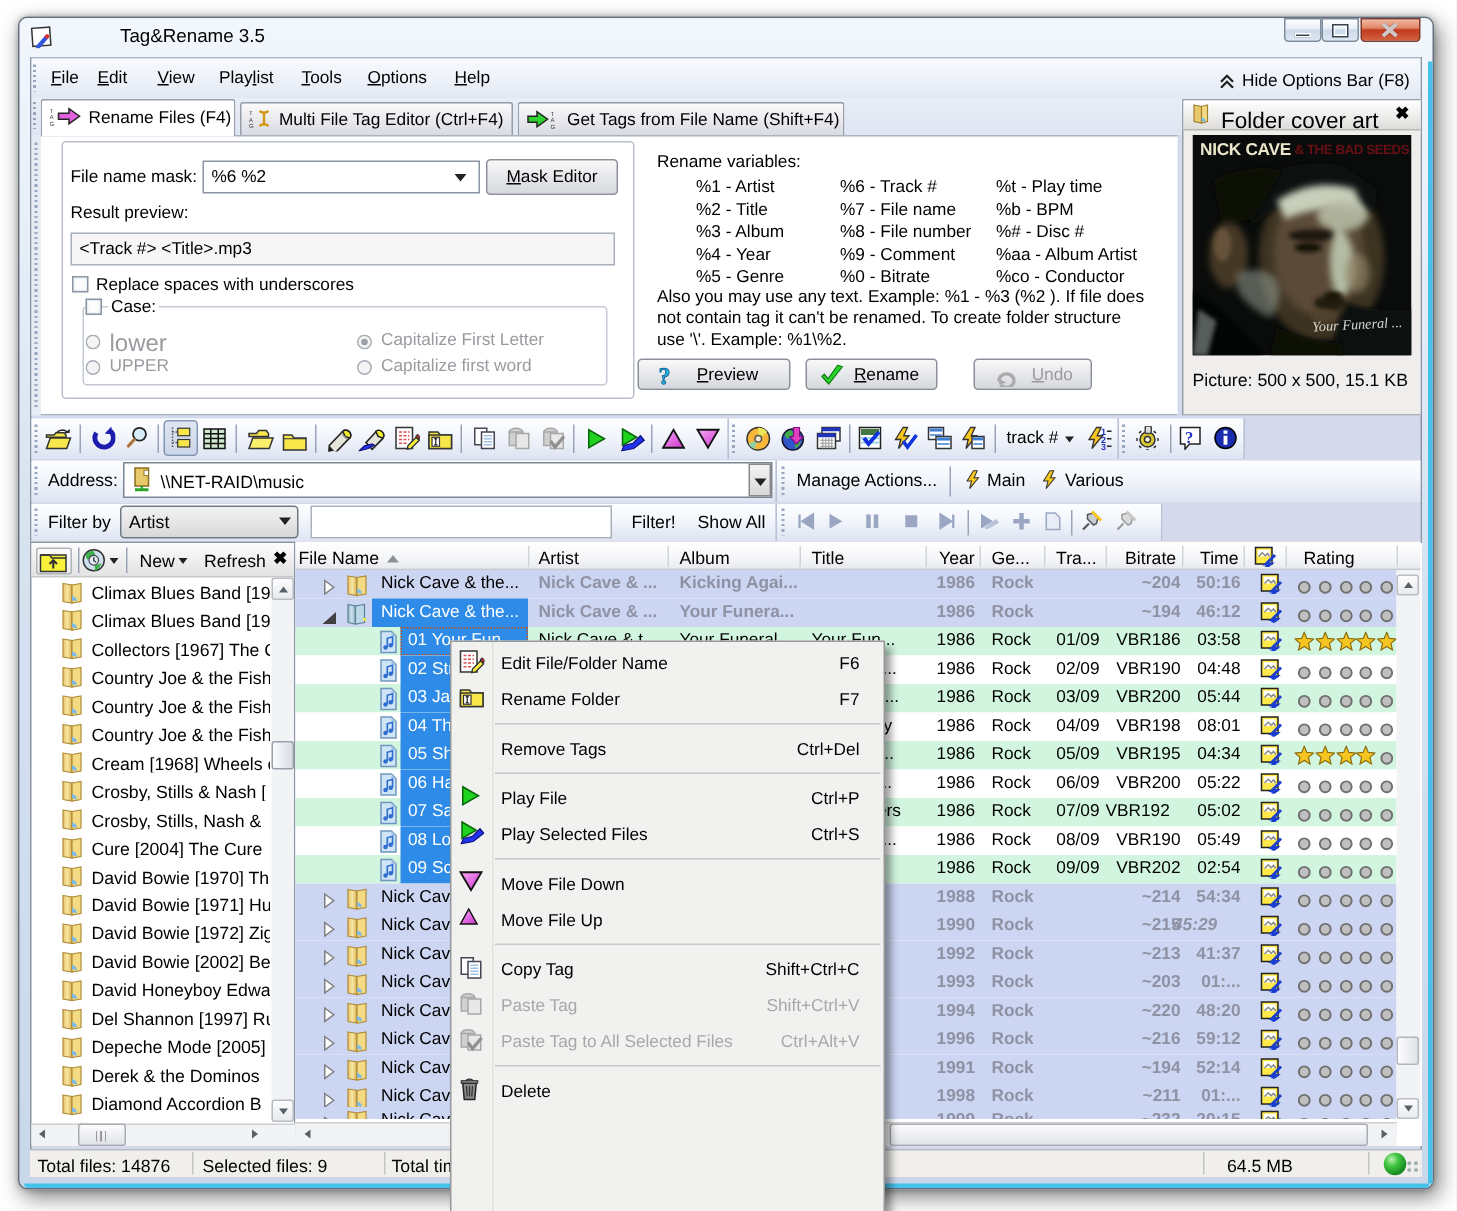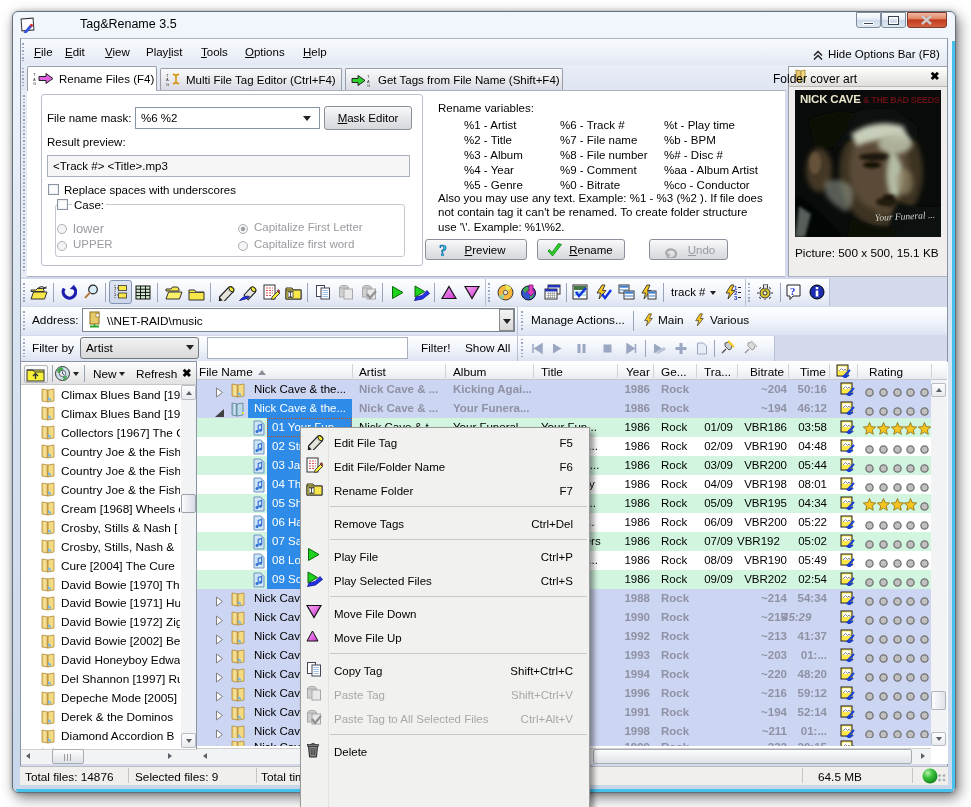--- a/index.html
+++ b/index.html
@@ -97,21 +97,21 @@
 <div class="a" style="left:47px;top:155px;width:363px;height:22px;background:#f6f6f6;border:1px solid #a8b0ba;"></div>
 <div class="t" style="left:53px;top:161px;font-size:11.5px;">&lt;Track #&gt; &lt;Title&gt;.mp3</div>
 <div class="a" style="left:48px;top:184px;width:11px;height:11px;background:#fdfdfd;border:1px solid #8a94a2;box-shadow:inset 0 0 2px #cfd8e2;"></div>
 <div class="t" style="left:64px;top:185px;font-size:11.5px;">Replace spaces with underscores</div>
 <div class="a" style="left:55px;top:204px;width:350px;height:53px;border:1px solid #c4cad2;border-radius:3px;"></div>
 <div class="a" style="left:57px;top:199px;width:11px;height:11px;background:#fdfdfd;border:1px solid #8a94a2;box-shadow:inset 0 0 2px #cfd8e2;"></div>
 <div class="t" style="left:72px;top:200px;font-size:11.5px;background:#fff;padding:0 2px;">Case:</div>
 <div class="a" style="left:57px;top:220px;width:11px;height:11px;"><svg width="10" height="10" viewBox="0 0 10 10" style="">
       <circle cx="5" cy="5" r="4.5" fill="#f4f4f4" stroke="#a8aeb6"></circle>
     </svg></div>
-<div class="t gray" style="left:73px;top:222px;font-size:13px;">lower</div>
+<div class="t gray" style="left:73px;top:222px;font-size:16px;">lower</div>
 <div class="a" style="left:57px;top:237px;width:11px;height:11px;"><svg width="10" height="10" viewBox="0 0 10 10" style="">
       <circle cx="5" cy="5" r="4.5" fill="#f4f4f4" stroke="#a8aeb6"></circle>
     </svg></div>
 <div class="t gray" style="left:73px;top:239px;font-size:11.5px;">UPPER</div>
 <div class="a" style="left:238px;top:220px;width:11px;height:11px;"><svg width="10" height="10" viewBox="0 0 10 10" style="">
       <circle cx="5" cy="5" r="4.5" fill="#f4f4f4" stroke="#a8aeb6"></circle>
       <circle cx="5" cy="5" r="2.2" fill="#9aa0a8"></circle>
     </svg></div>
 <div class="t gray" style="left:254px;top:222px;font-size:11.5px;">Capitalize First Letter</div>
 <div class="a" style="left:238px;top:237px;width:11px;height:11px;"><svg width="10" height="10" viewBox="0 0 10 10" style="">
@@ -147,21 +147,21 @@
         <path d="M4 11 a5 4.5 0 1 1 1 2.5" stroke="#aaa" stroke-width="2.2" fill="none"></path>
         <path d="M3 9 l1.5 4.5 L9 12z" fill="#aaa"></path>
       </svg></div><span style="font-size:11.5px;line-height:19px;margin-left:26px;color:#9a9aa0;"><u>U</u>ndo</span></div>
 <div class="a" style="left:788px;top:66px;width:159px;height:211px;background:#f0eeec;border-left:1px solid #98a0ac;border-top:1px solid #98a0ac;border-bottom:1px solid #aab2be;"></div>
 <div class="a" style="left:789px;top:67px;width:158px;height:20px;background:linear-gradient(180deg,#ffffff,#efefed 50%,#dfdddb);border-bottom:1px solid #b8b8b4;"></div>
 <div class="ic" style="left:794px;top:69px;"><svg width="13" height="15" viewBox="0 0 13 15" style="">
       <path d="M2 1 l5 1 v11 l-5-1z" fill="#e8c96a" stroke="#a08030" stroke-width=".8"></path>
       <path d="M7 2 l4-1 v11 l-4 1z" fill="#f3da83" stroke="#a08030" stroke-width=".8"></path>
       <path d="M7 9 l2.5 1.5 v2 l-2.5-1z" fill="#7ab8e8"></path>
     </svg></div>
-<div class="t" style="left:773px;top:73px;font-size:12px;">Folder cover art</div>
+<div class="t" style="left:814px;top:73px;font-size:15px;">Folder cover art</div>
 <div class="t" style="left:930px;top:71px;font-size:11.5px;font-weight:bold;">✖</div>
 <div class="a" style="left:795px;top:90px;width:146px;height:147px;"><svg width="146" height="147" viewBox="0 0 146 147" style="">
       <defs>
 <filter id="b1" x="-100%" y="-100%" width="300%" height="300%">
           <feGaussianBlur stdDeviation="2.6"></feGaussianBlur>
         </filter>
 <filter id="b2" x="-100%" y="-100%" width="300%" height="300%">
           <feGaussianBlur stdDeviation="1.4"></feGaussianBlur>
         </filter>
 </defs>
@@ -1666,30 +1666,20 @@
           <stop offset="0" stop-color="#b8f0b0"></stop>
           <stop offset=".4" stop-color="#3cc43c"></stop>
           <stop offset="1" stop-color="#0e7a1a"></stop>
         </radialGradient>
       </defs>
       <circle cx="8" cy="8" r="7.5" fill="url(#gg)"></circle>
     </svg></div>
 <div class="a" style="left:938px;top:774px;width:9px;height:9px;background-image:radial-gradient(circle at 1.5px 1.5px,#9aa 1px,rgba(0,0,0,0) 1.5px);background-size:4.5px 4.5px;"></div>
 <div class="a" style="left:300px;top:427px;width:290px;height:385px;background:#f1f1ef;border:1px solid #999;box-shadow:4px 4px 5px rgba(0,0,0,.4);padding-top:2px;z-index:50;">
     <div class="a" style="left:27px;top:0;width:1px;height:385px;background:#e2e2de;"></div>
-    <div class="mi">
-      <span class="mic"><svg width="18" height="17" viewBox="0 0 18 17" style="">
-          <path d="M2.5 13 l9-9.5 a3.2 3.2 0 0 1 4.6 4.4 l-9.2 9.6 -4.2 1z" fill="#e4e4da" stroke="#222" stroke-width="1.1"></path>
-          <path d="M11.5 3.5 a3.4 3.4 0 0 1 4.8 4.6 l-3.2 -1.2z" fill="#f7ee2e" stroke="#222" stroke-width="1"></path>
-          <path d="M2.5 13 l-1 4.5 4.2-1z" fill="#222"></path>
-          <path d="M11 5.5 l3.2 3.2" stroke="#999" stroke-width="1"></path>
-        </svg></span>
-      <span class="lbl">Edit File Tag</span>
-      <span class="sc">F5</span>
-    </div>
     <div class="mi">
       <span class="mic"><svg width="17" height="17" viewBox="0 0 17 17" style="">
           <rect x="1" y="1" width="11" height="14" fill="#fff" stroke="#333"></rect>
           <path d="M3 4h7M3 6.5h7M3 9h7M3 11.5h5" stroke="#e05050" stroke-width="1" stroke-dasharray="2 1"></path>
           <path d="M9 13 l5.5-5.5 2 2 L11 15 l-2.5 .5z" fill="#f7ef3a" stroke="#333" stroke-width=".9"></path>
           <path d="M14.5 7.5 l2 2" stroke="#333"></path>
           <path d="M14.2 6.8 l1.2-1.2 2 2 -1.2 1.2z" fill="#e03030" stroke="#333" stroke-width=".7"></path>
         </svg></span>
       <span class="lbl">Edit File/Folder Name</span>
       <span class="sc">F6</span>

